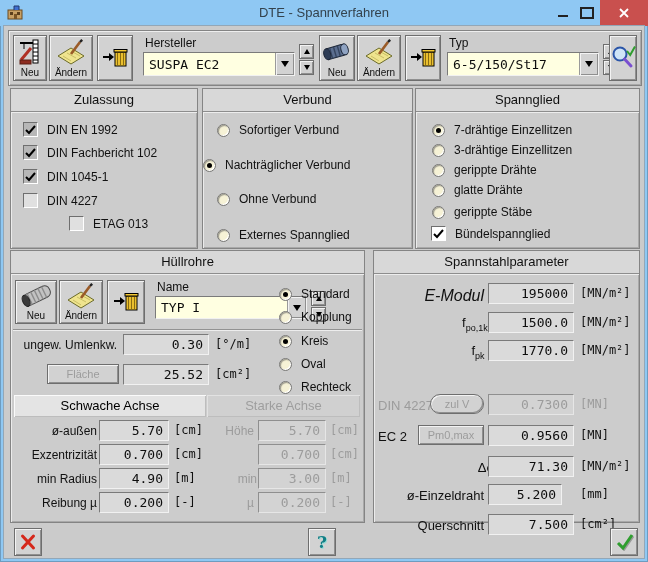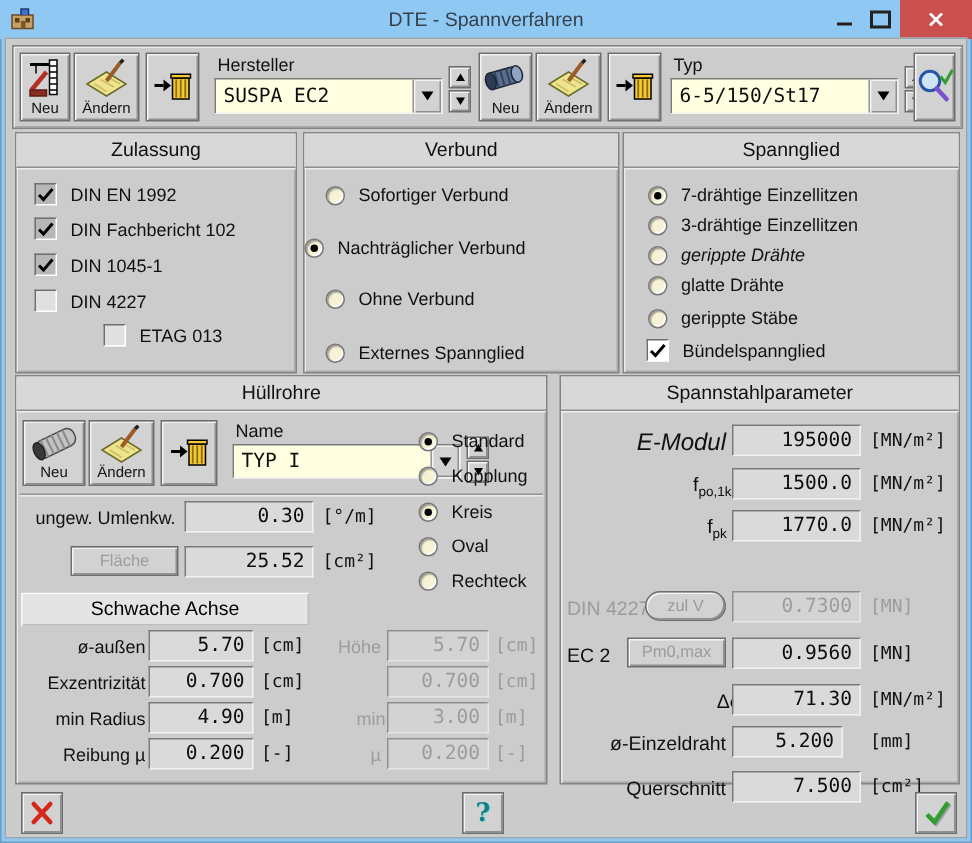--- a/index.html
+++ b/index.html
@@ -285,21 +285,21 @@
   <div class="grp-cap">Spannglied</div>
   <div class="grp-body">
     <div class="row" style="left:16px;top:11px;">
       <span class="radio sel"></span>
       <span class="lbl">7-drähtige Einzellitzen</span>
     </div>
     <div class="row" style="left:16px;top:31px;">
       <span class="radio"></span>
       <span class="lbl">3-drähtige Einzellitzen</span>
     </div>
-    <div class="row" style="left:16px;top:51px;font-style:italic;">
+    <div class="row" style="left:16px;top:51px;">
       <span class="radio"></span>
       <span class="lbl">gerippte Drähte</span>
     </div>
     <div class="row" style="left:16px;top:71px;">
       <span class="radio"></span>
       <span class="lbl">glatte Drähte</span>
     </div>
     <div class="row" style="left:16px;top:93px;">
       <span class="radio"></span>
       <span class="lbl">gerippte Stäbe</span>
@@ -392,20 +392,21 @@
     <div class="row" style="left:268px;top:83px;">
       <span class="radio"></span>
       <span class="lbl">Oval</span>
     </div>
     <div class="row" style="left:268px;top:106px;">
       <span class="radio"></span>
       <span class="lbl">Rechteck</span>
     </div>
 
     <div class="tab active" style="left:3px;top:121px;width:192px;">Schwache Achse</div>
+    <div class="tab inactive" style="left:196px;top:121px;width:153px;">Starke Achse</div>
 
     <span class="abs lbl ralign" style="left:2px;top:150px;width:84px;">ø-außen</span>
     <div class="field val" style="left:88px;top:146px;width:70px;">5.70</div>
     <span class="unit" style="left:163px;top:149px;">[cm]</span>
     <span class="abs lbl ralign" style="left:2px;top:174px;width:84px;">Exzentrizität</span>
     <div class="field val" style="left:88px;top:170px;width:70px;">0.700</div>
     <span class="unit" style="left:163px;top:173px;">[cm]</span>
     <span class="abs lbl ralign" style="left:2px;top:198px;width:84px;">min Radius</span>
     <div class="field val" style="left:88px;top:194px;width:70px;">4.90</div>
     <span class="unit" style="left:163px;top:197px;">[m]</span>

